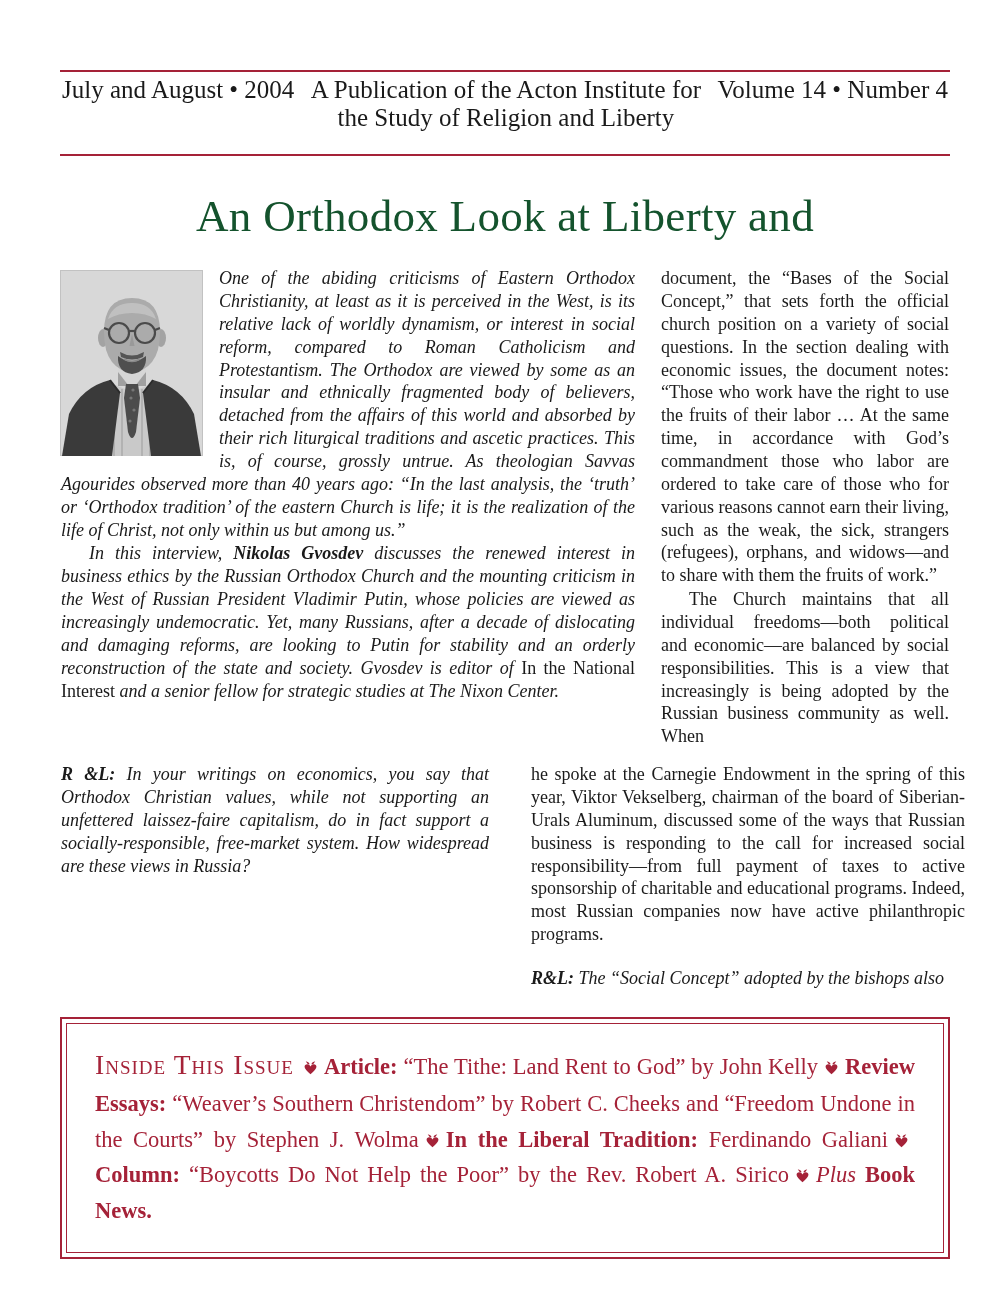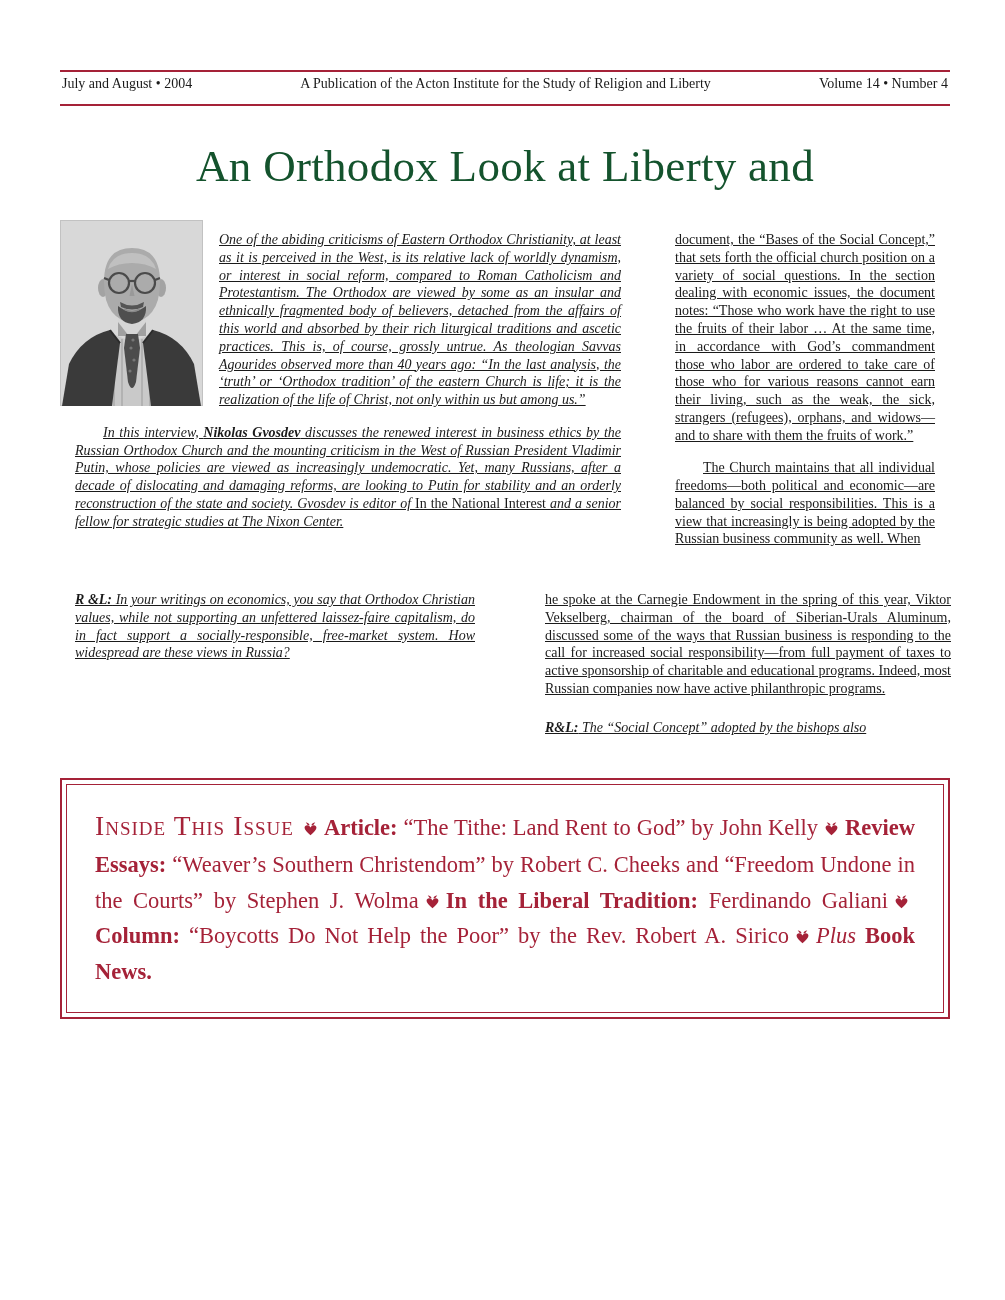--- a/index.html
+++ b/index.html
@@ -33,25 +33,25 @@
     font-style:italic;
     transform:scaleY(1.12);
     transform-origin:bottom;
   }
 
   
   .infobar{
     margin-top:14px;
     border-top:2px solid #a52238;
     border-bottom:2px solid #a52238;
-    padding:4px 2px 12px 2px;
+    padding:4px 2px 22px 2px;
     display:flex;
     justify-content:space-between;
     align-items:flex-start;
-    font-size:14px;
+    font-size:25px;
   }
   .infobar .ib-center{flex:1;text-align:center;}
   .infobar .ib-left,.infobar .ib-right{white-space:nowrap;}
 
   
   .article-title{
     margin:36px 0 0 0;
     text-align:center;
     font-weight:normal;
     font-size:45px;
@@ -59,21 +59,21 @@
     color:#14532d;
     letter-spacing:0.3px;
   }
   .article-title span{display:block;}
 
   
   .cols{display:grid;}
   .cols-top{margin-top:26px;grid-template-columns:576px 290px;column-gap:24px;}
   .cols-bottom{margin-top:13px;grid-template-columns:430px 436px;column-gap:40px;}
   .col{min-width:0;}
-  .para{margin:15px;text-align:justify;font-size:14px;line-height:1.27;text-decoration:underline;}
+  .para{margin:1px;text-align:justify;font-size:18px;line-height:1.27;}
   .indent{text-indent:28px;}
   .gap-top{margin-top:21px;}
 
   .photo-frame{
     float:left;
     width:143px;
     height:186px;
     margin:4px 16px 5px 0;
   }
   .photo-frame svg{display:block;width:100%;height:100%;}

